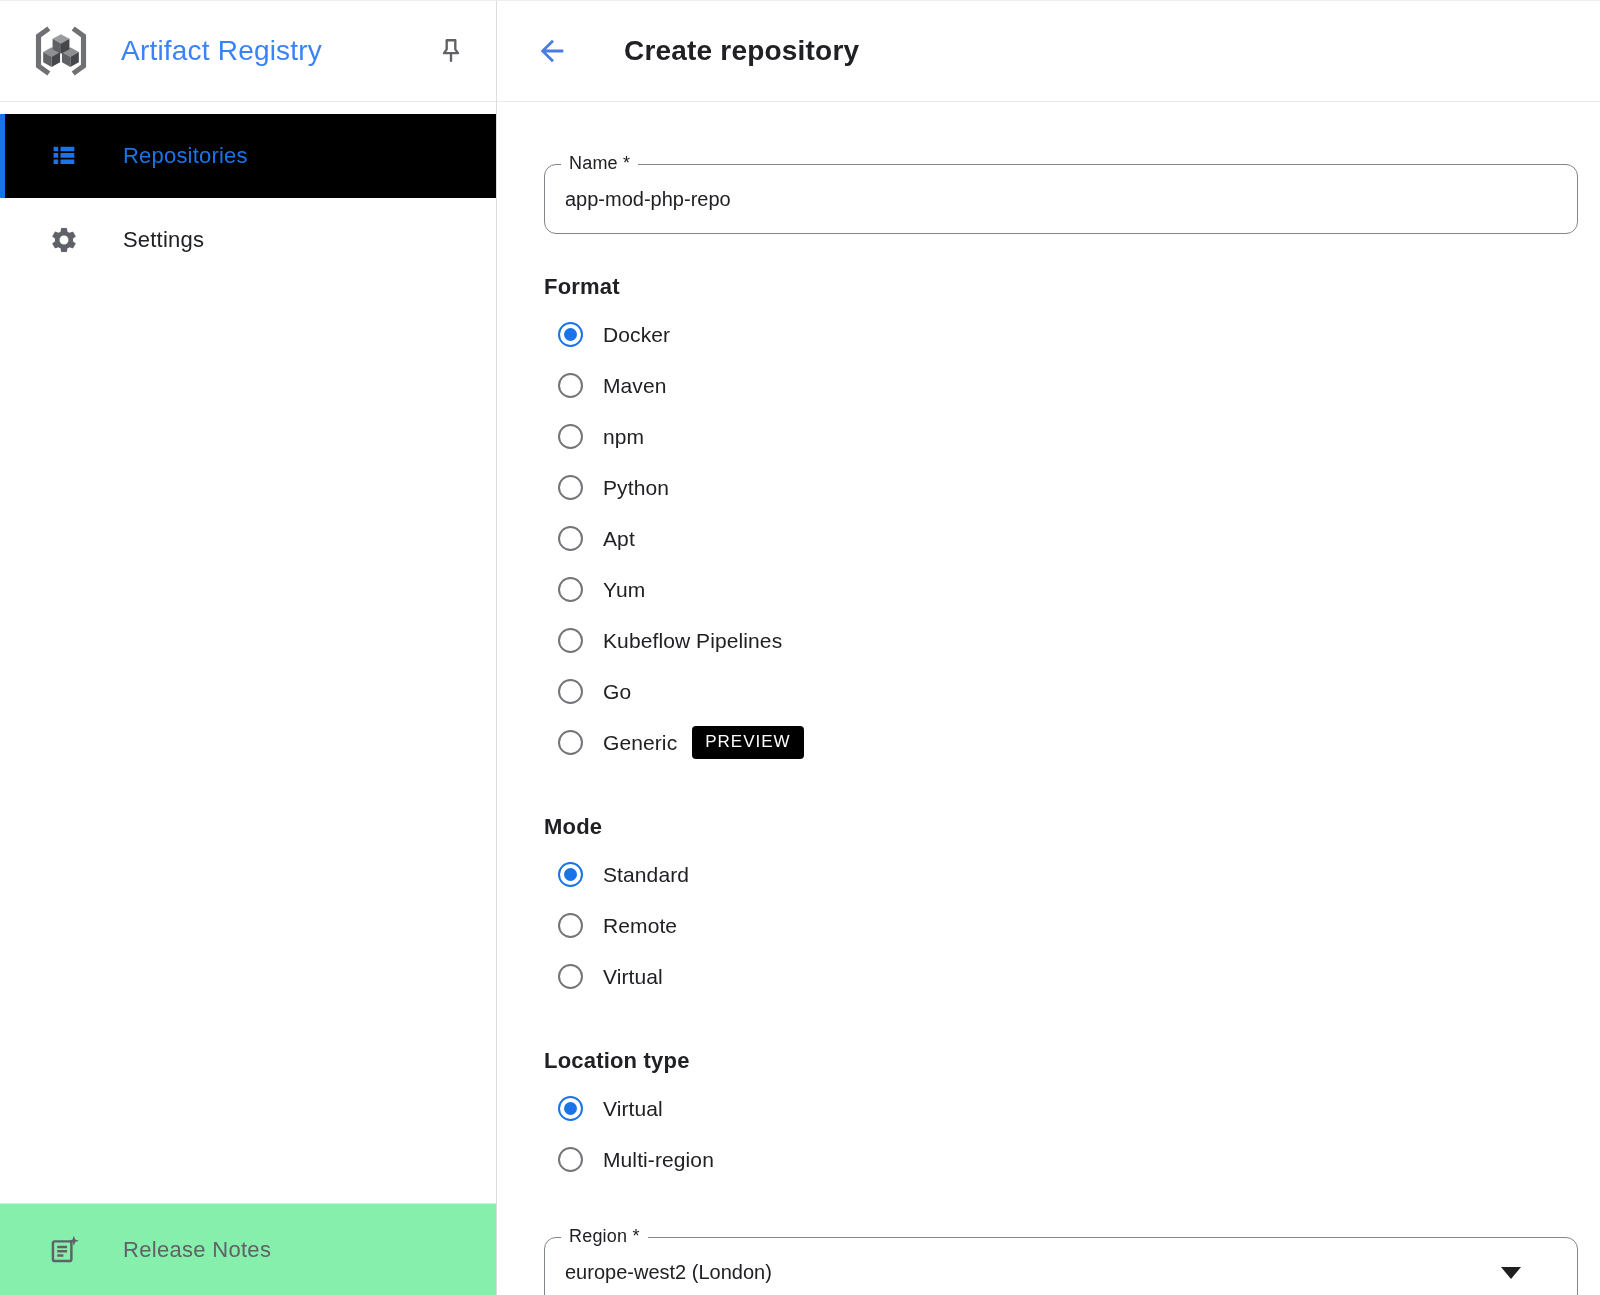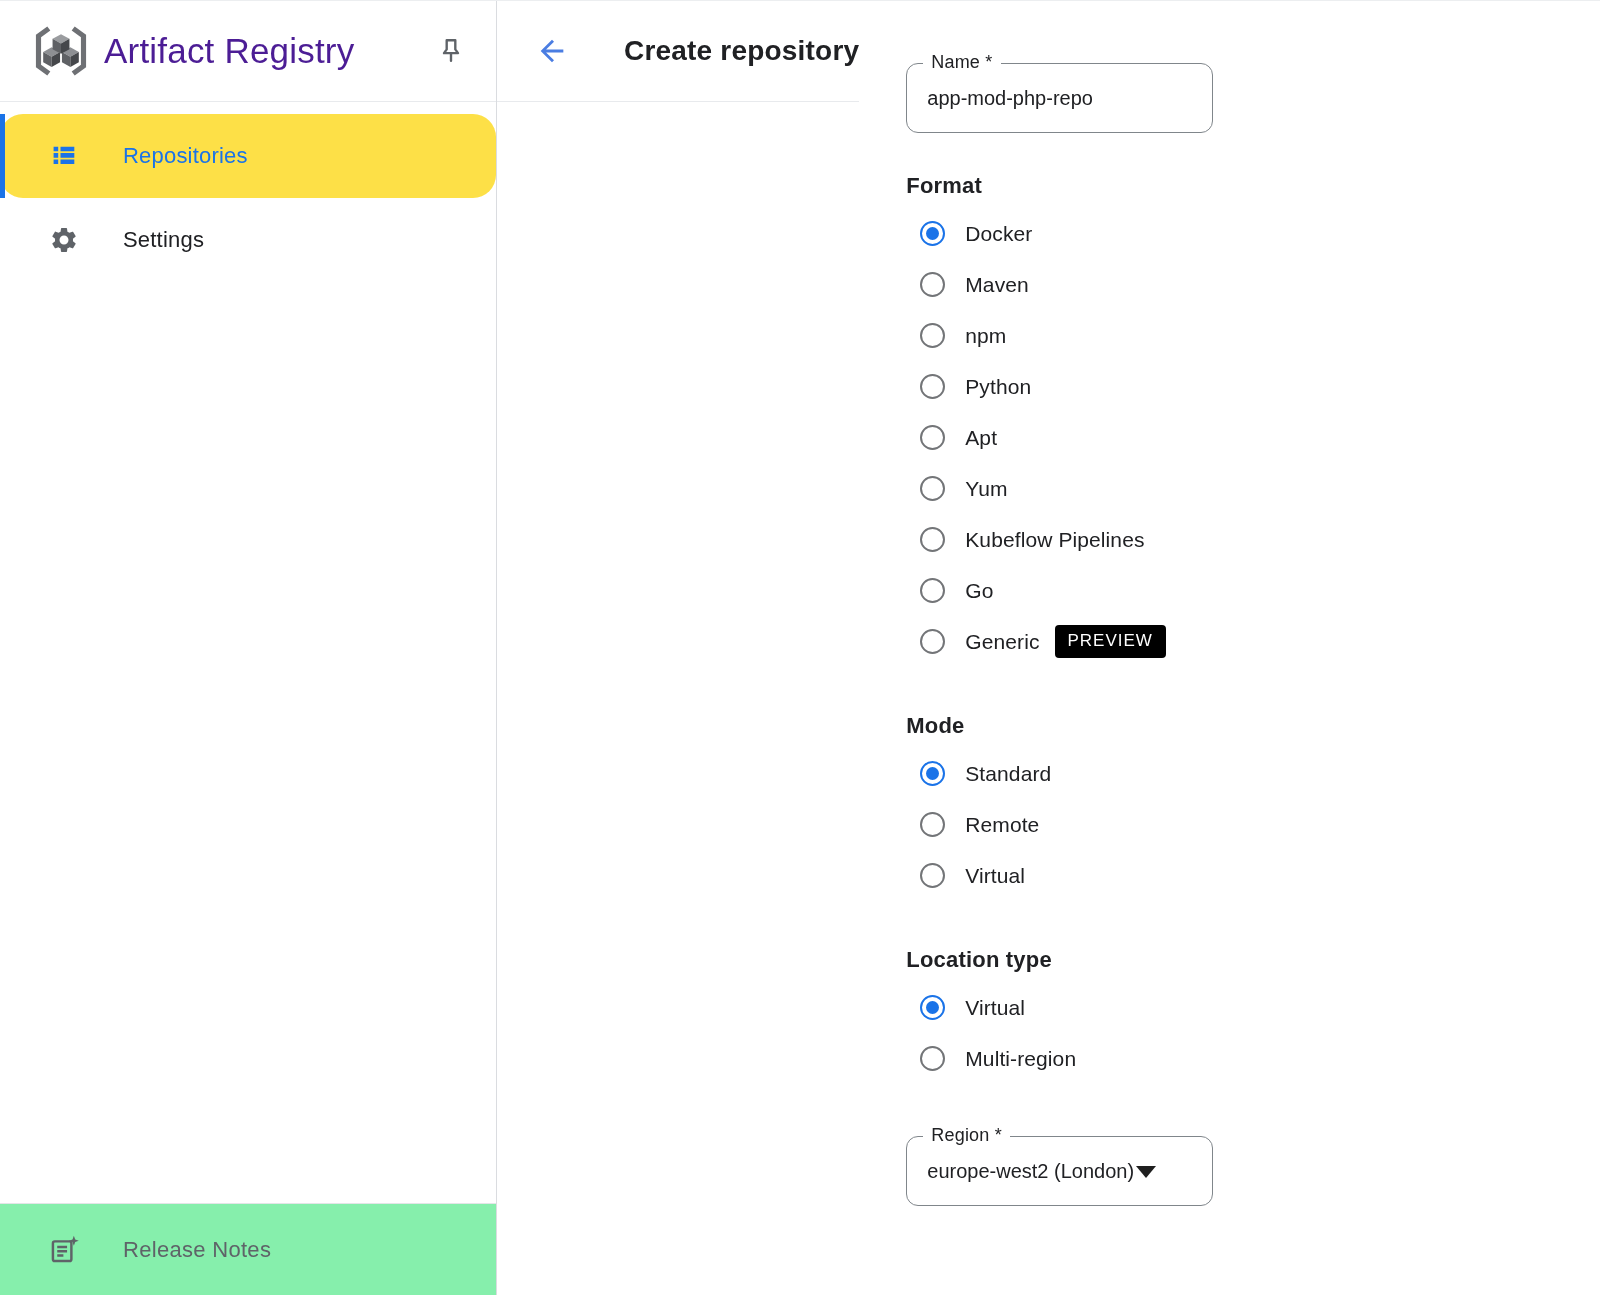--- a/index.html
+++ b/index.html
@@ -8,37 +8,37 @@
     width: 1600px; height: 1295px; overflow: hidden;
     font-family: "Liberation Sans", sans-serif;
     color: #202124;
   }
   .app { display: flex; width: 1600px; height: 1295px; border-top: 1px solid #eceef0; }
 
   
   .sidebar { width: 497px; flex: none; border-right: 1px solid #dadce0; position: relative; background: #fff; }
   .sidebar-header { height: 101px; display: flex; align-items: center; padding: 0 28px 0 31px; border-bottom: 1px solid #e8eaed; }
   .logo { width: 60px; height: 54px; flex: none; }
-  .sidebar-title { font-size: 35px; color: #4c1d95; margin-left: 13px; flex: 1; letter-spacing: 0.2px; white-space: nowrap; }
+  .sidebar-title { font-size: 28px; color: #3b82f6; margin-left: 30px; flex: 1; letter-spacing: 0.2px; white-space: nowrap; }
   .pin-btn { width: 34px; height: 34px; flex: none; display: flex; align-items: center; justify-content: center; cursor: pointer; }
 
   .nav { padding-top: 12px; }
   .nav-item { height: 84px; display: flex; align-items: center; padding-left: 48px; position: relative; cursor: pointer; }
   .nav-item .nav-icon { width: 32px; height: 32px; flex: none; display: flex; align-items: center; justify-content: center; }
   .nav-label { font-size: 22px; color: #202124; margin-left: 43px; letter-spacing: 0.2px; }
-  .nav-item.selected { background: #fde047; border-radius: 23px; }
+  .nav-item.selected { background: #000000; }
   .nav-item.selected::before { content: ""; position: absolute; left: 0; top: 0; bottom: 0; width: 5px; background: #1a73e8; }
   .nav-item.selected .nav-label { color: #1a73e8; }
 
   .sidebar-footer { position: absolute; left: 0; right: 0; bottom: 0; height: 92px; border-top: 1px solid #e3e5e8; display: flex; align-items: center; padding-left: 48px; cursor: pointer; background: #86efac; }
   .sidebar-footer .nav-icon { width: 32px; height: 32px; display: flex; align-items: center; justify-content: center; }
   .footer-label { font-size: 22px; color: #5f6368; margin-left: 43px; letter-spacing: 0.3px; }
 
   
-  .main { flex: 1; display: flex; flex-direction: row; min-width: 0; }
+  .main { flex: 1; display: flex; flex-direction: column; min-width: 0; }
   .main-header { height: 101px; flex: none; border-bottom: 1px solid #e8eaed; display: flex; align-items: center; padding-left: 37px; }
   .back-btn { width: 36px; height: 36px; display: flex; align-items: center; justify-content: center; cursor: pointer; flex: none; }
   .page-title { font-size: 28px; color: #202124; margin-left: 54px; letter-spacing: 0.2px; }
 
   .content { padding: 62px 22px 0 47px; }
 
   
   .outlined-field { position: relative; height: 70px; border: 1.5px solid #80868b; border-radius: 12px; display: flex; align-items: center; padding: 0 20px 0 20px; background: #fff; }
   .field-label { position: absolute; top: -12px; left: 16px; background: #fff; padding: 0 8px; font-size: 18px; font-weight: 500; color: #202124; letter-spacing: 0.2px; }
   .field-input { border: none; outline: none; width: 100%; font-size: 20px; color: #202124; font-family: "Liberation Sans", sans-serif; background: transparent; }

